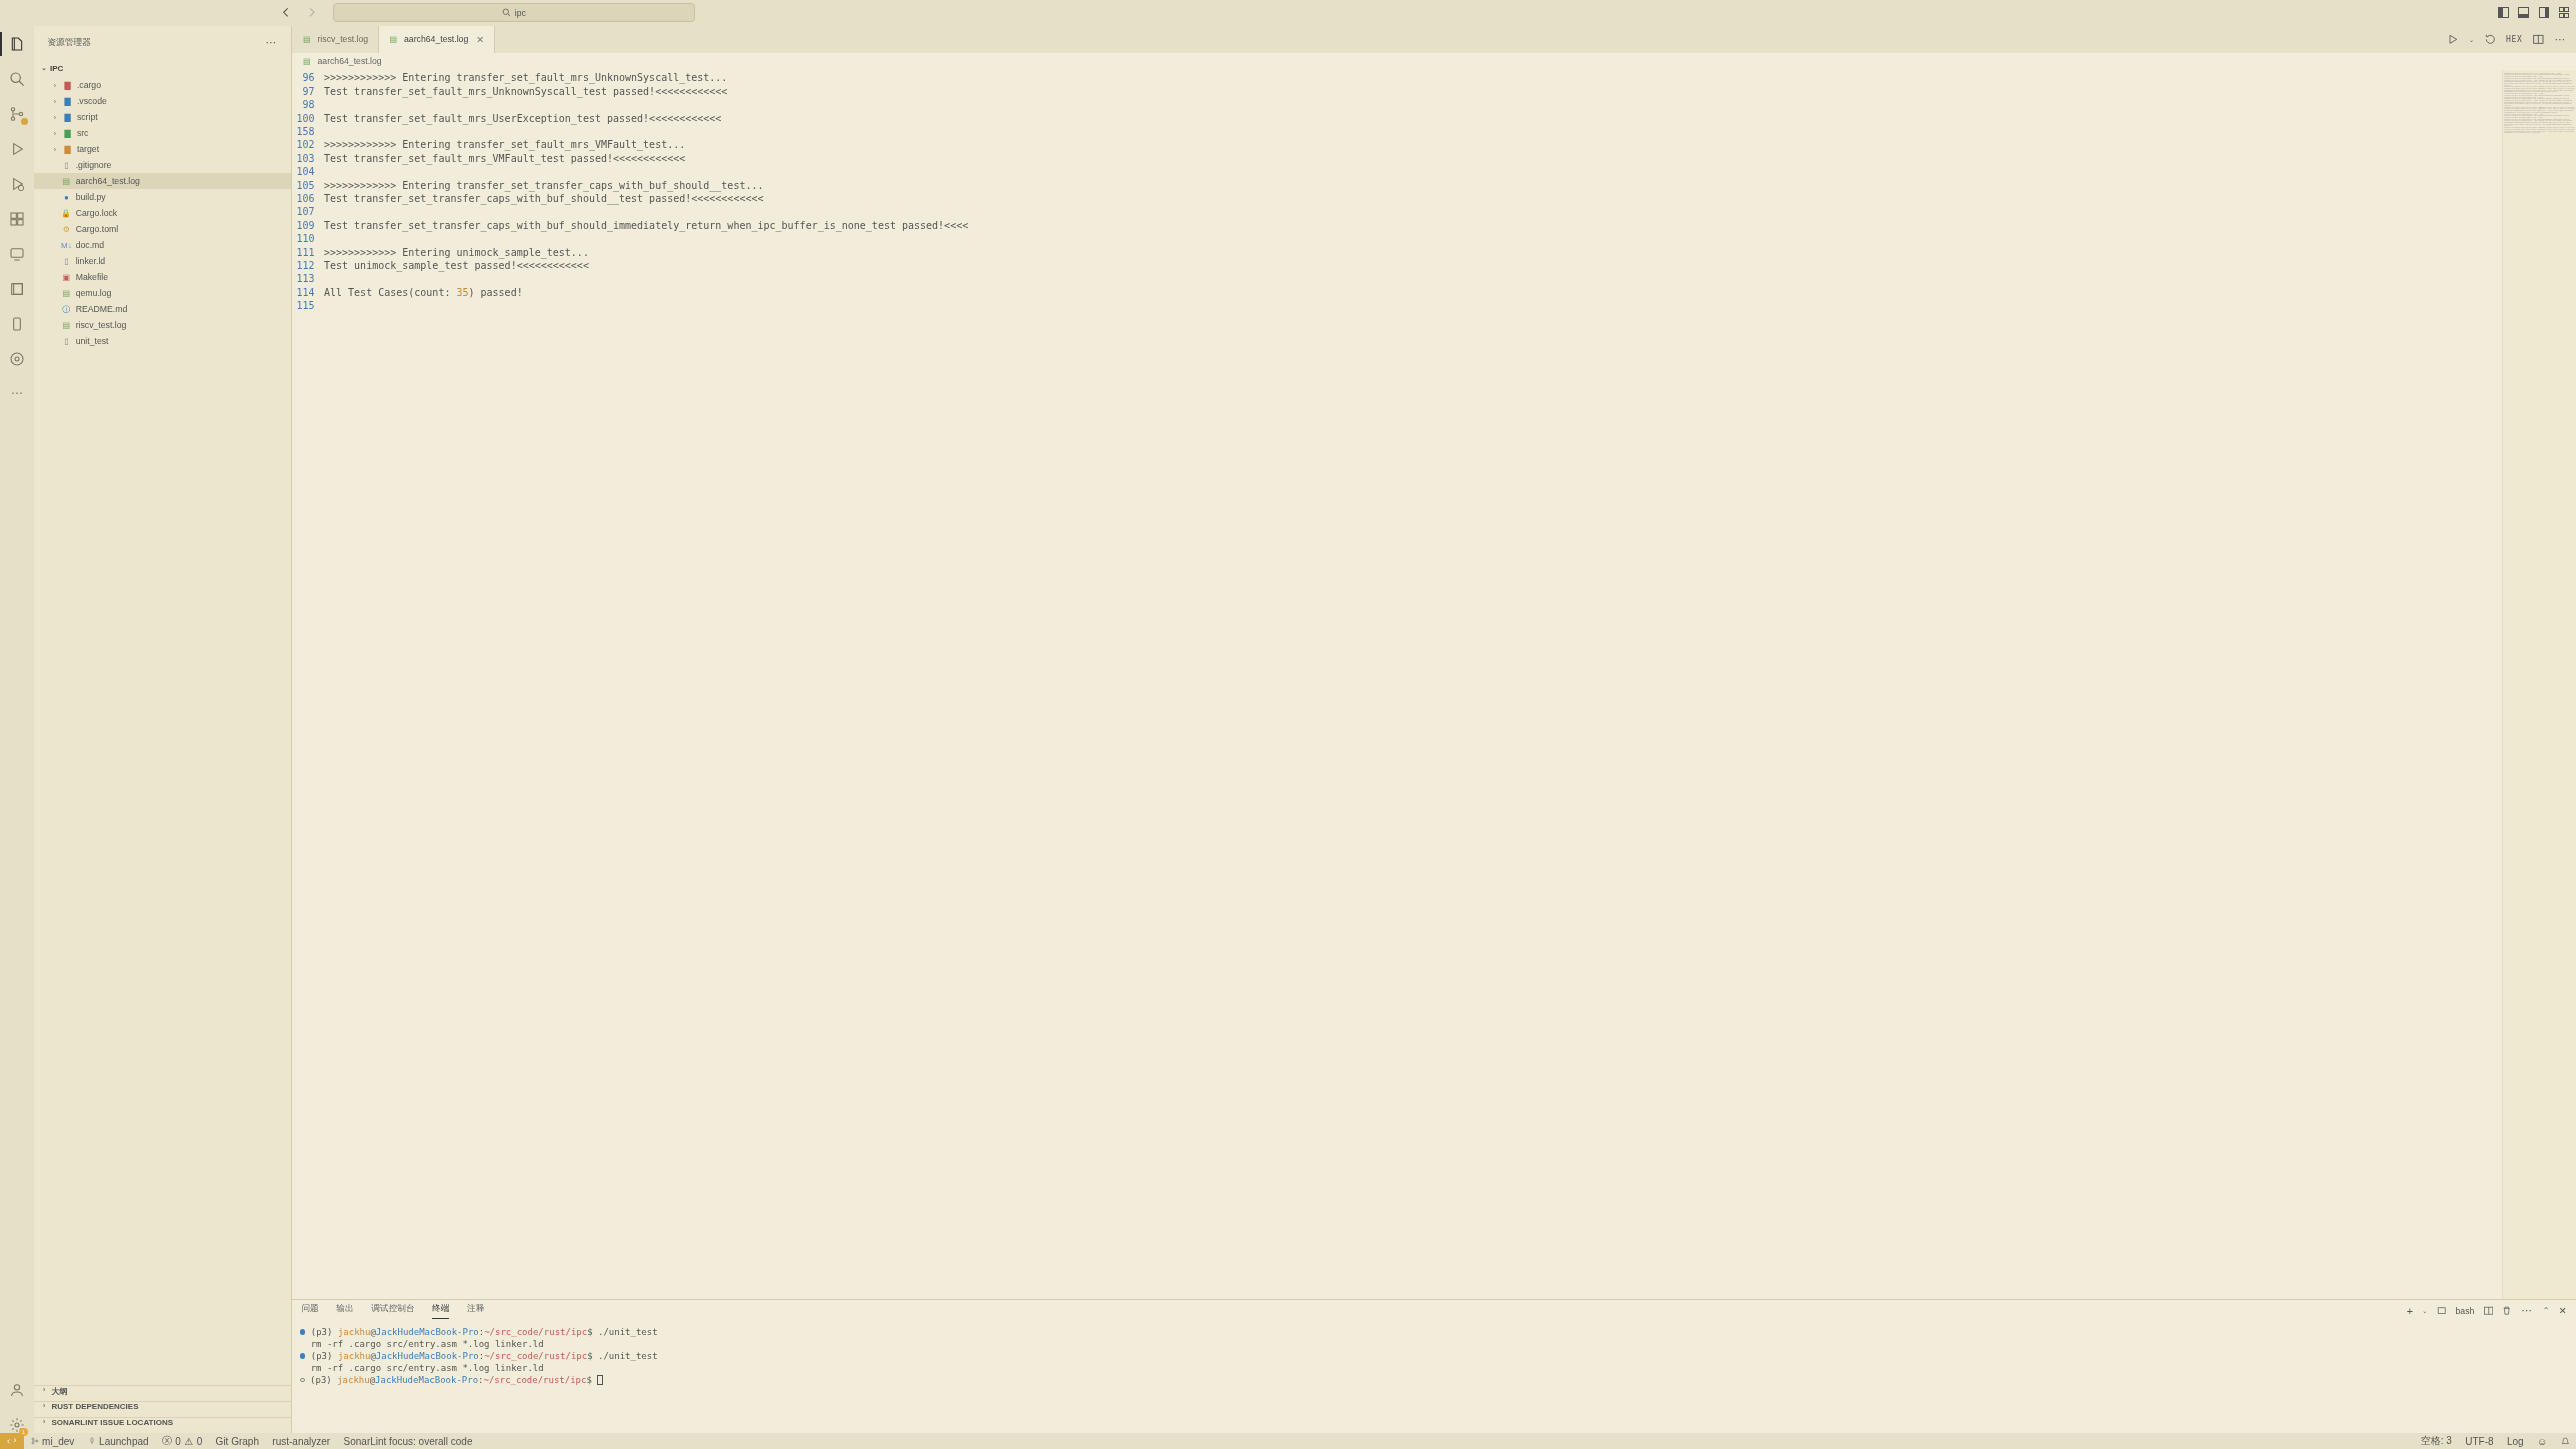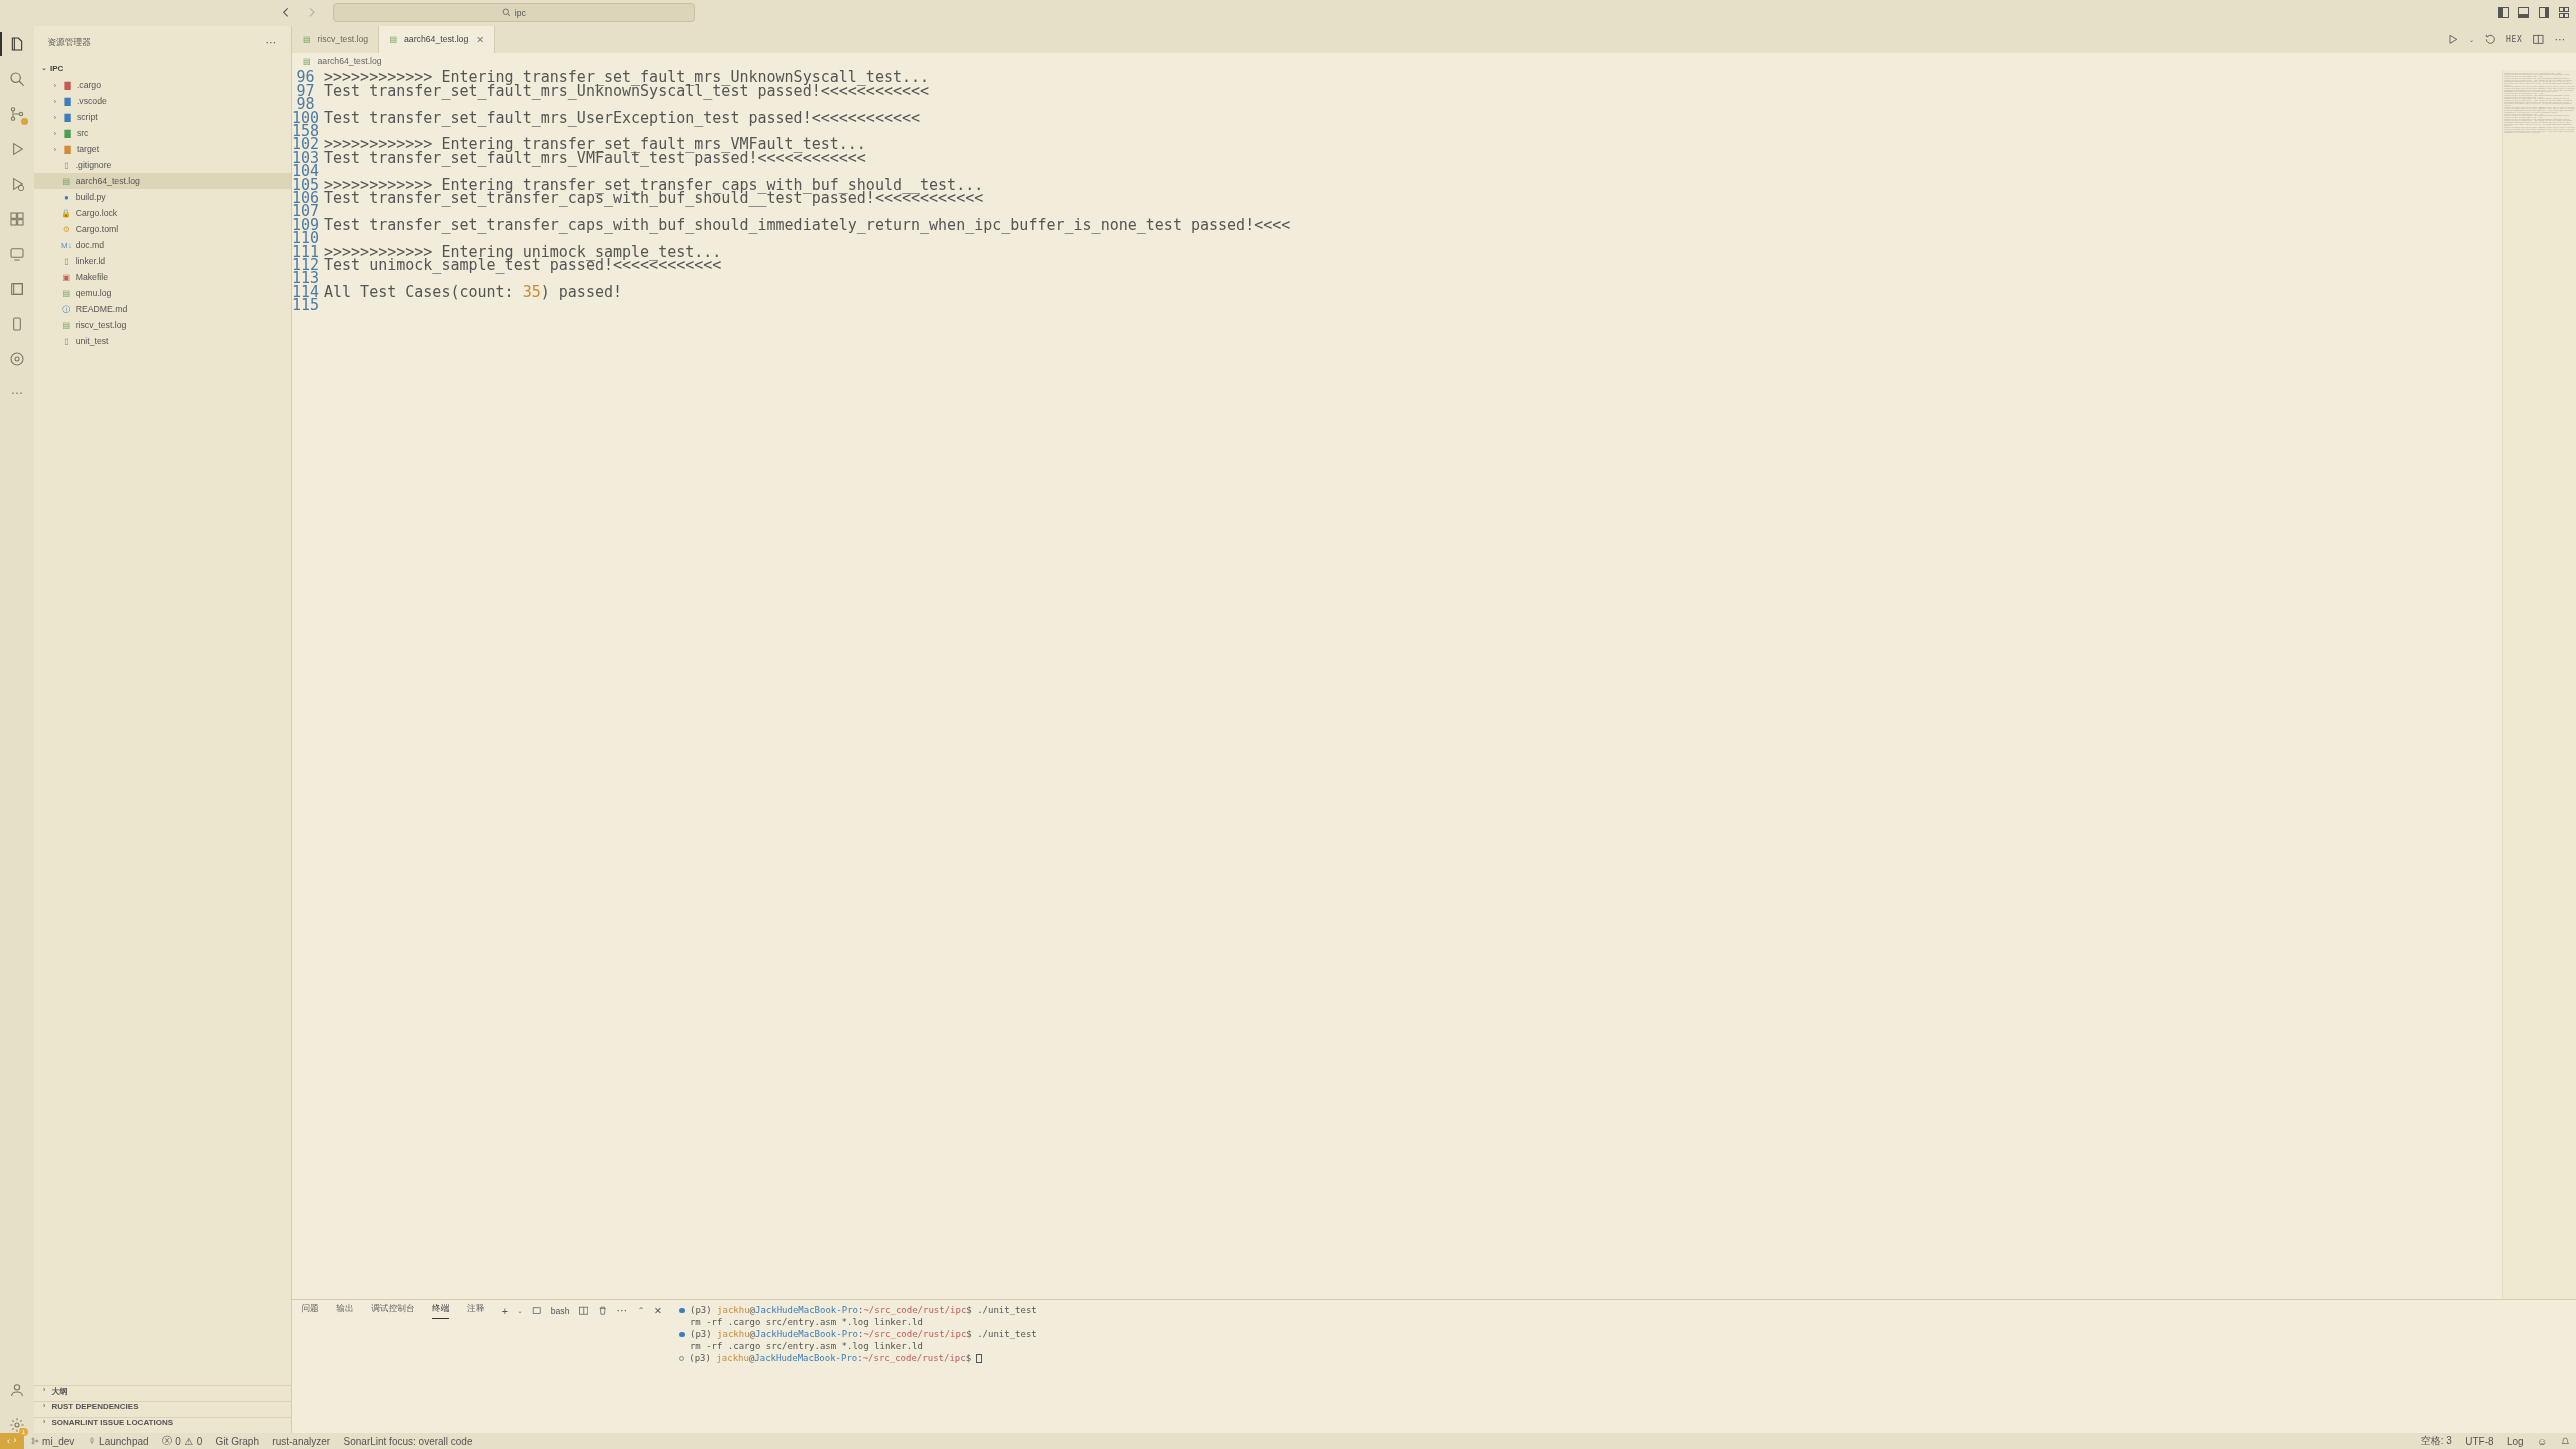--- a/index.html
+++ b/index.html
@@ -62,29 +62,29 @@
 .editor-area { flex:1; display:flex; flex-direction:column; min-width:0; background:#f2ecda; }
 .tabbar { height: 27px; display:flex; align-items:stretch; background:#e6e0c8; }
 .tab { display:flex; align-items:center; gap:5.4px; padding:0 9.4px; color:#6e6a56; border-right:0.7px solid #d3ccaf; cursor:pointer; position:relative; }
 .tab.active { background:#f2ecda; color:#444; }
 .tab .close { font-size:9.4px; color:#777; margin-left:2.7px; }
 .tab-actions { margin-left:auto; display:flex; align-items:center; gap:10.7px; padding-right:9.4px; color:#555; }
 .hex { font-family:monospace; font-size:8px; letter-spacing:0.7px; }
 .breadcrumb { height:17.5px; display:flex; align-items:center; padding-left:9.4px; gap:5.4px; color:#666; }
 
 .code-wrap { flex:1; display:flex; min-height:0; }
-.code { flex:1; overflow:auto; font-family:"Menlo","Consolas",monospace; font-size:15px; line-height:13.4px; padding-top:1.3px; position:relative; }
+.code { flex:1; overflow:auto; font-family:"Menlo","Consolas",monospace; font-size:10px; line-height:13.4px; padding-top:1.3px; position:relative; }
 .line { display:flex; }
 .gutter { width:32px; text-align:right; padding-right:9.4px; color:#4a7aa6; user-select:none; }
 .txt { white-space:pre; color:#555; }
 .num { color:#c88a34; }
 .minimap { width:74px; background:#efe9d2; border-left:0.7px solid #e3dcc2; font-size:1.3px; line-height:1.7px; font-family:monospace; color:#999; padding:2.7px 1.3px; overflow:hidden; }
 
 
-.panel { height:134px; border-top:0.7px solid #d3ccaf; display:flex; flex-direction:row; background:#f2ecda; }
+.panel { height:134px; border-top:0.7px solid #d3ccaf; display:flex; flex-direction:column; background:#f2ecda; }
 .panel-tabs { height:21.5px; display:flex; align-items:center; padding:0 9.4px; gap:17.5px; color:#666; }
 .ptab { cursor:pointer; padding-bottom:2.7px; font-size:8.7px; }
 .ptab.active { color:#333; border-bottom:0.7px solid #333; }
 .panel-actions { margin-left:auto; display:flex; align-items:center; gap:9.4px; color:#555; }
 .term { flex:1; overflow:auto; font-family:"Menlo","Consolas",monospace; font-size:9px; line-height:12px; padding:4px 8px; color:#555; }
 .dot { display:inline-block; width:5.4px; height:5.4px; border-radius:2.7px; margin-right:5.4px; vertical-align:middle; }
 .dot.blue { background:#3b7fbd; }
 .dot.hollow { border:0.7px solid #888; width:4.7px; height:4.7px; }
 .t-user{color:#cf8a3a;} .t-host{color:#3b7fbd;} .t-path{color:#c65b56;} .t-cmd{color:#555;}
 .cursor-box { display:inline-block; width:5.4px; height:9.4px; border:0.7px solid #555; vertical-align:middle; }

